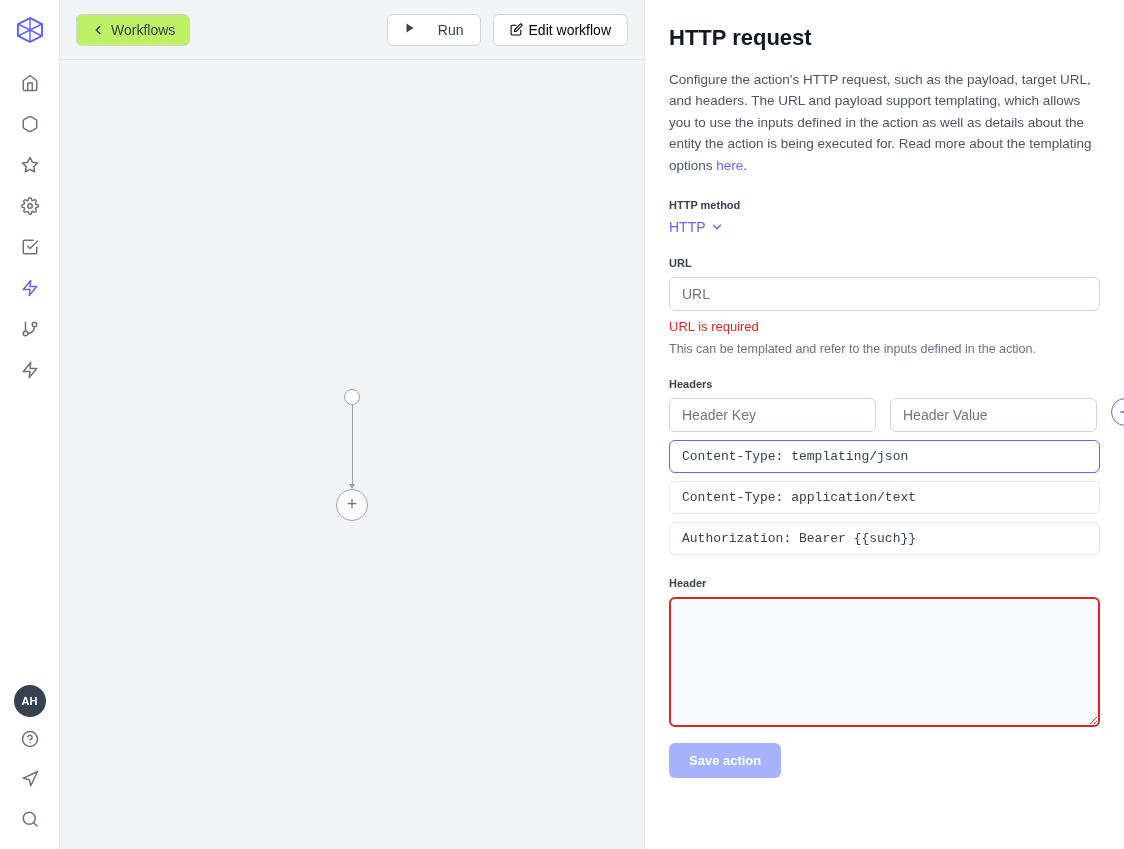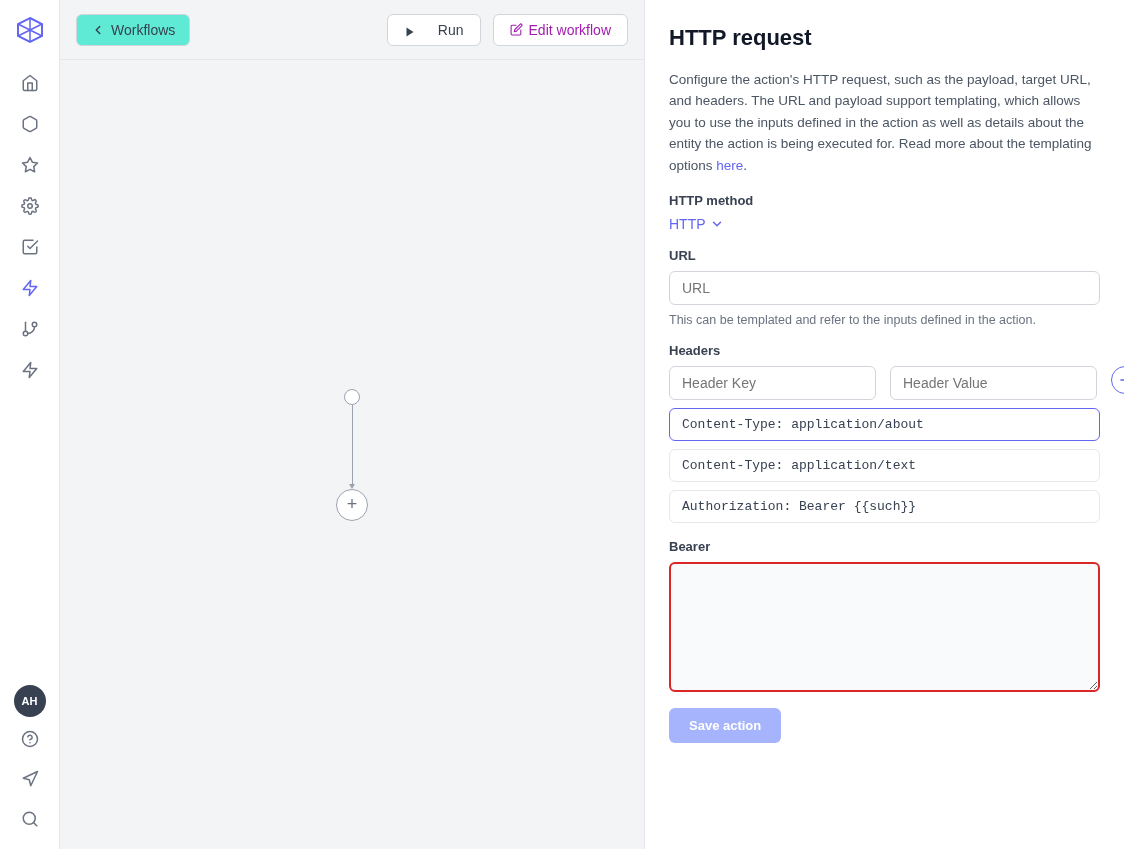--- a/index.html
+++ b/index.html
@@ -75,51 +75,51 @@
       padding: 0 16px;
       gap: 12px;
     }
     .btn-back {
       display: flex;
       align-items: center;
       gap: 6px;
       padding: 7px 14px;
       border: 1px solid #d1d5db;
       border-radius: 6px;
-      background: #5eead4;
+      background: #bef264;
       cursor: pointer;
       font-size: 14px;
       color: #374151;
       font-weight: 500;
     }
     .topbar-spacer { flex: 1; }
     .btn-run {
       display: flex;
-      align-items: flex-end;
+      align-items: flex-start;
       gap: 22px;
       padding: 7px 16px;
       border: 1px solid #d1d5db;
       border-radius: 6px;
       background: #fff;
       cursor: pointer;
       font-size: 14px;
       color: #374151;
       font-weight: 500;
     }
     .btn-edit-workflow {
       display: flex;
       align-items: center;
       gap: 6px;
       padding: 7px 16px;
       border: 1px solid #d1d5db;
       border-radius: 6px;
       background: #fff;
       cursor: pointer;
       font-size: 14px;
-      color: #a21caf;
+      color: #000000;
       font-weight: 500;
     }
 
     
     .canvas {
       flex: 1;
       display: flex;
       align-items: center;
       justify-content: center;
       position: relative;
@@ -194,23 +194,24 @@
     .panel-desc a {
       color: #6366f1;
       text-decoration: none;
     }
     .field-section {
       display: flex;
       flex-direction: column;
       gap: 8px;
     }
     .field-label {
-      font-size: 13px;
+      font-size: 11px;
       font-weight: 600;
       color: #374151;
+      margin-top: 6px;
     }
     .http-method-btn {
       display: inline-flex;
       align-items: center;
       gap: 4px;
       color: #6366f1;
       font-size: 14px;
       font-weight: 500;
       cursor: pointer;
       background: none;
@@ -437,39 +438,40 @@
       <span>HTTP</span>
       <svg width="14" height="14" viewBox="0 0 24 24" fill="none" stroke="currentColor" stroke-width="2.5" stroke-linecap="round" stroke-linejoin="round">
           <polyline points="6 9 12 15 18 9"></polyline>
         </svg>
     </button>
   </div>
 
   <div class="field-section">
     <span class="field-label">URL</span>
     <input class="url-input" type="text" placeholder="URL" style="">
+    <span class="error-text">URL is required</span>
     <span class="helper-text">This can be templated and refer to the inputs defined in the action.</span>
   </div>
 
   <div class="field-section">
     <span class="field-label">Headers</span>
     <div class="headers-row">
       <input class="header-key-input" type="text" placeholder="Header Key" style="">
       <input class="header-value-input" type="text" placeholder="Header Value" style="">
       <button class="add-header-btn">
         <svg width="14" height="14" viewBox="0 0 24 24" fill="none" stroke="currentColor" stroke-width="2.5" stroke-linecap="round" stroke-linejoin="round">
             <line x1="12" y1="5" x2="12" y2="19"></line>
             <line x1="5" y1="12" x2="19" y2="12"></line>
           </svg>
       </button>
     </div>
-    <div class="header-tag active-blue">Content-Type: application/about</div>
+    <div class="header-tag active-blue">Content-Type: templating/json</div>
     <div class="header-tag">Content-Type: application/text</div>
     <div class="header-tag">Authorization: Bearer {{such}}</div>
   </div>
 
   <div class="field-section">
-    <span class="field-label">Bearer</span>
+    <span class="field-label">Header</span>
     <textarea class="payload-textarea" style=""></textarea>
   </div>
 
   <button class="btn-save-action">Save action</button>
 </div>
 
 </body></html>

